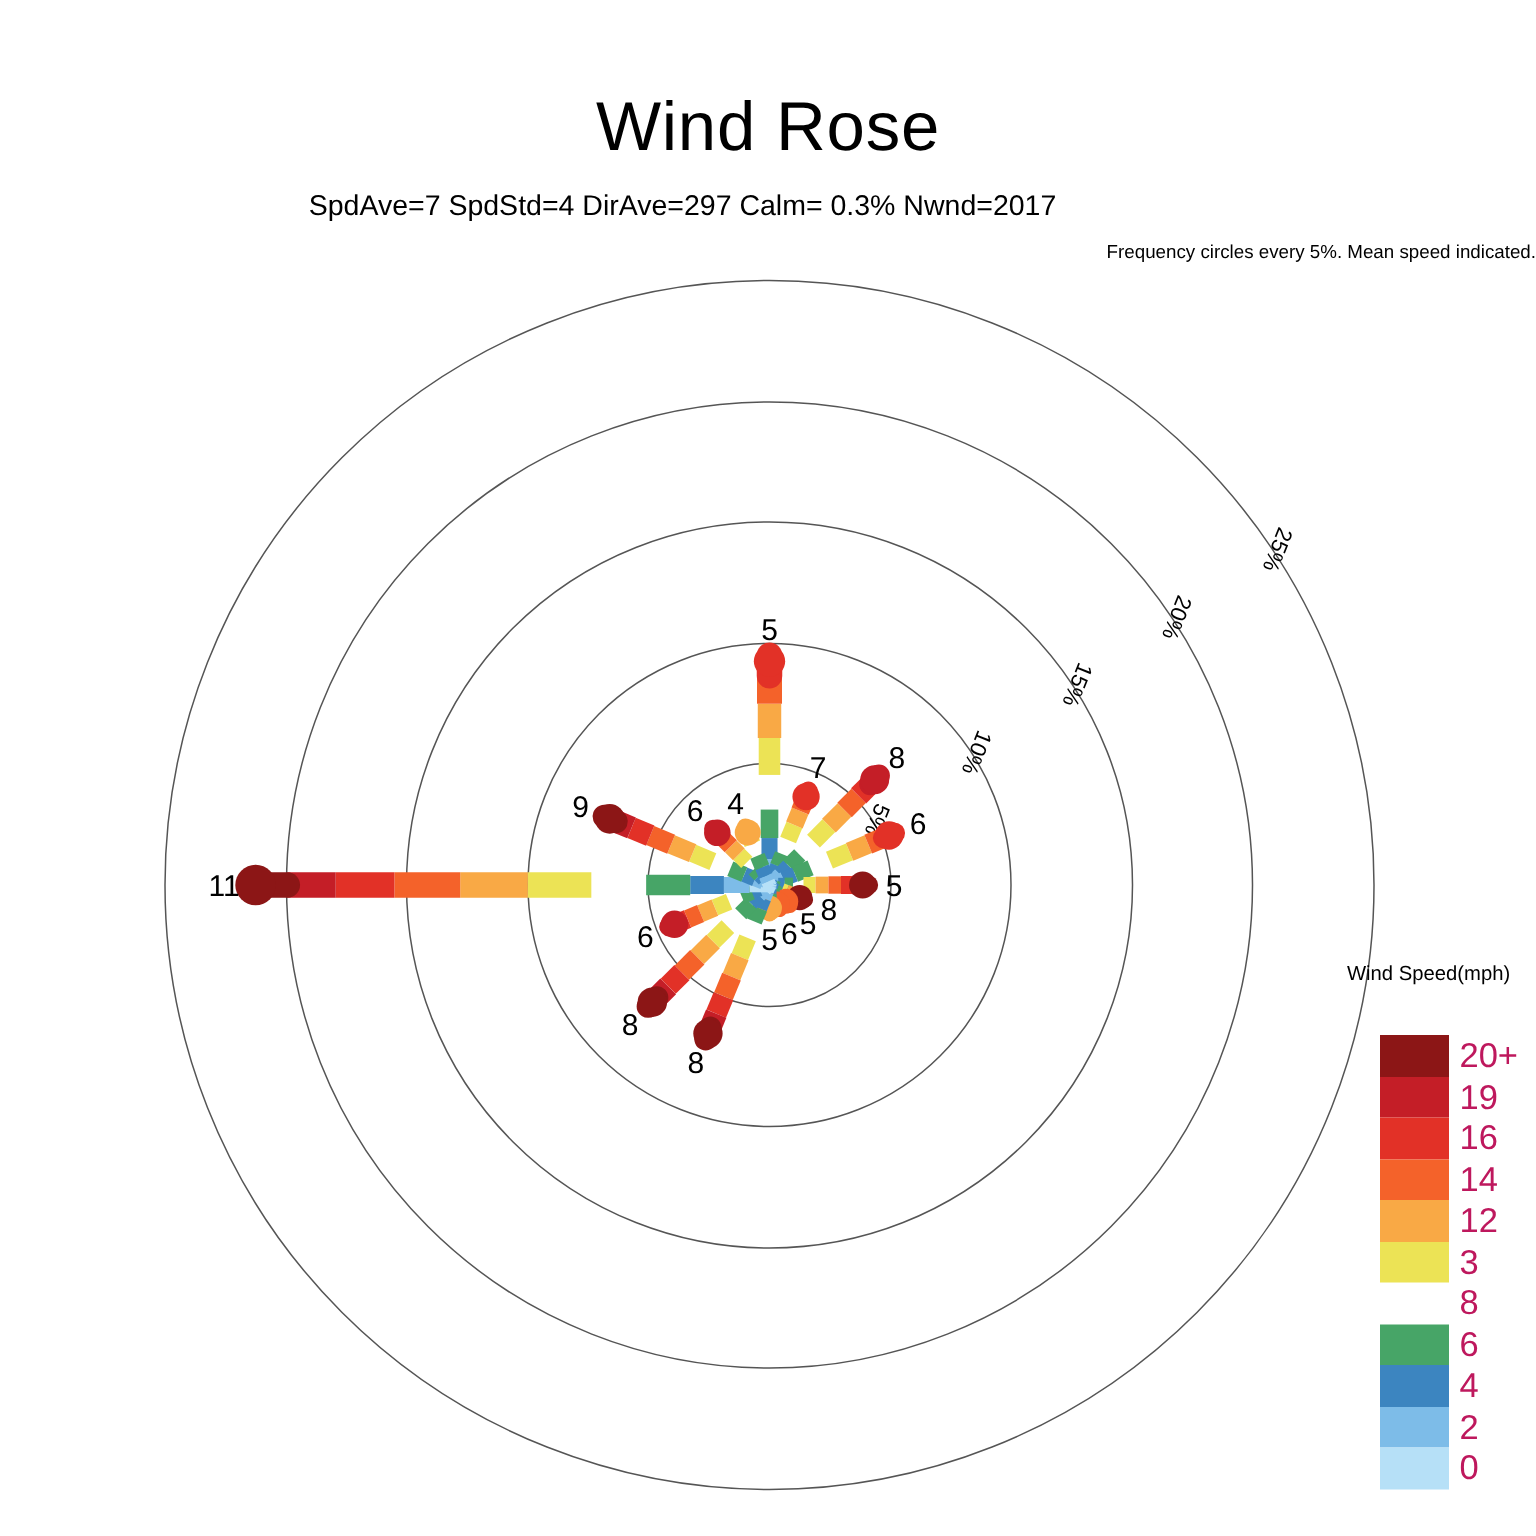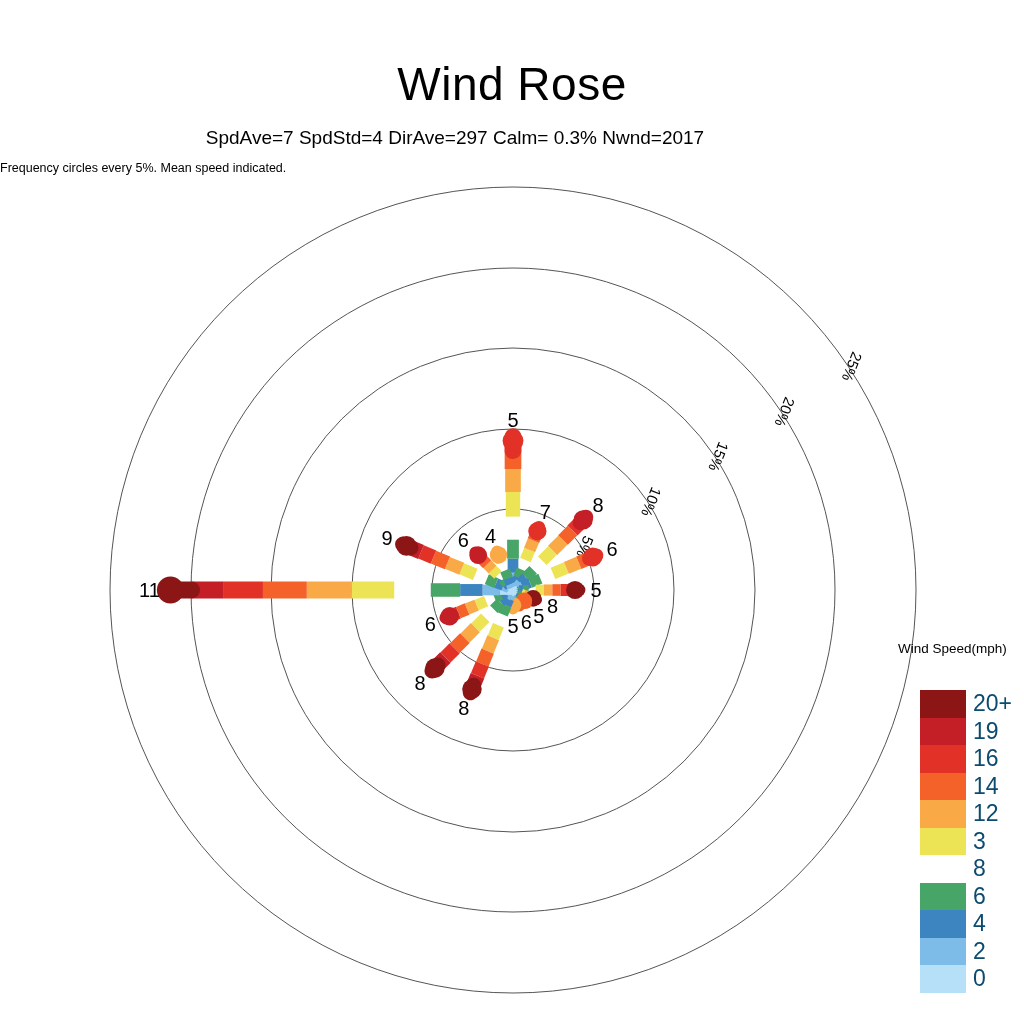--- a/index.html
+++ b/index.html
@@ -34,21 +34,21 @@
     width: 910px;
     text-align: center;
     font-size: 19px;
     color: #000000;
   }
   #caption {
     position: absolute;
     top: 118px;
     left: 0;
     width: 1024px;
-    text-align: left;
+    text-align: right;
     font-size: 12.5px;
     color: #000000;
   }
   #rose-svg {
     position: absolute;
     top: 0;
     left: 0;
   }
   #legend {
     position: absolute;
@@ -68,21 +68,21 @@
     height: 27.5px;
   }
   .legend-swatch {
     width: 46px;
     height: 27.5px;
     margin-left: 22px;
     flex: 0 0 auto;
   }
   .legend-label {
     font-size: 23px;
-    color: #0c4a6e;
+    color: #be185d;
     margin-left: 7px;
     line-height: 1;
     white-space: nowrap;
   }
 </style>
 </head>
 <body>
 
 <div id="page">
 

